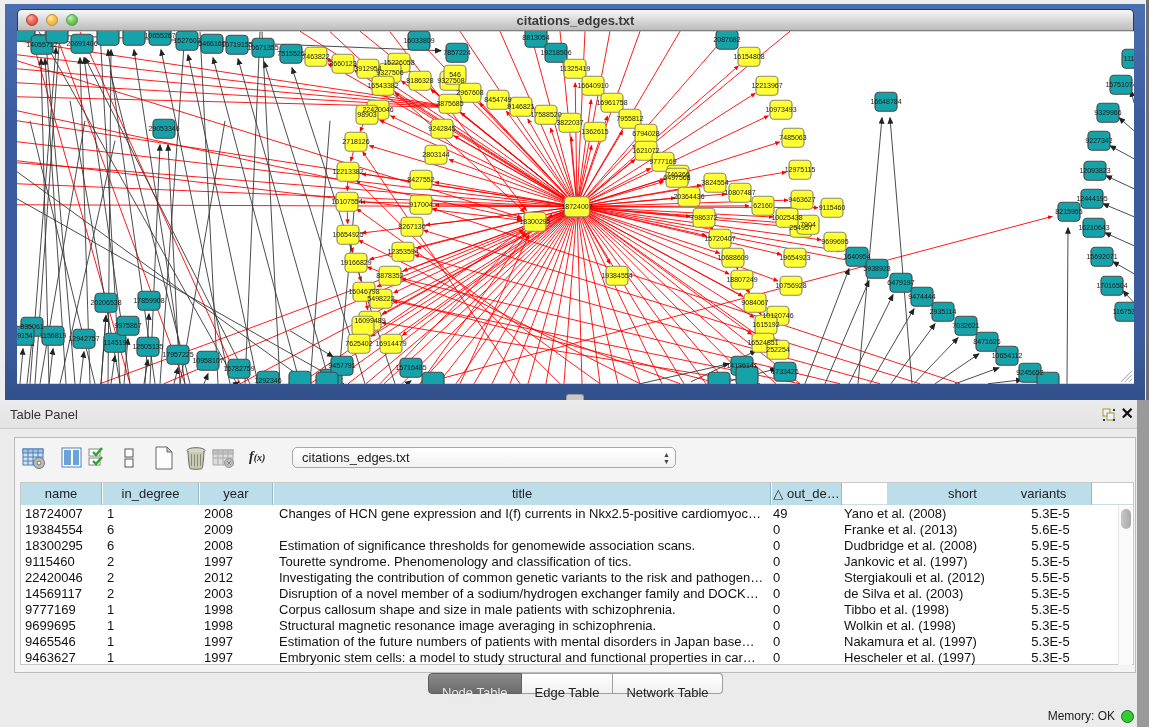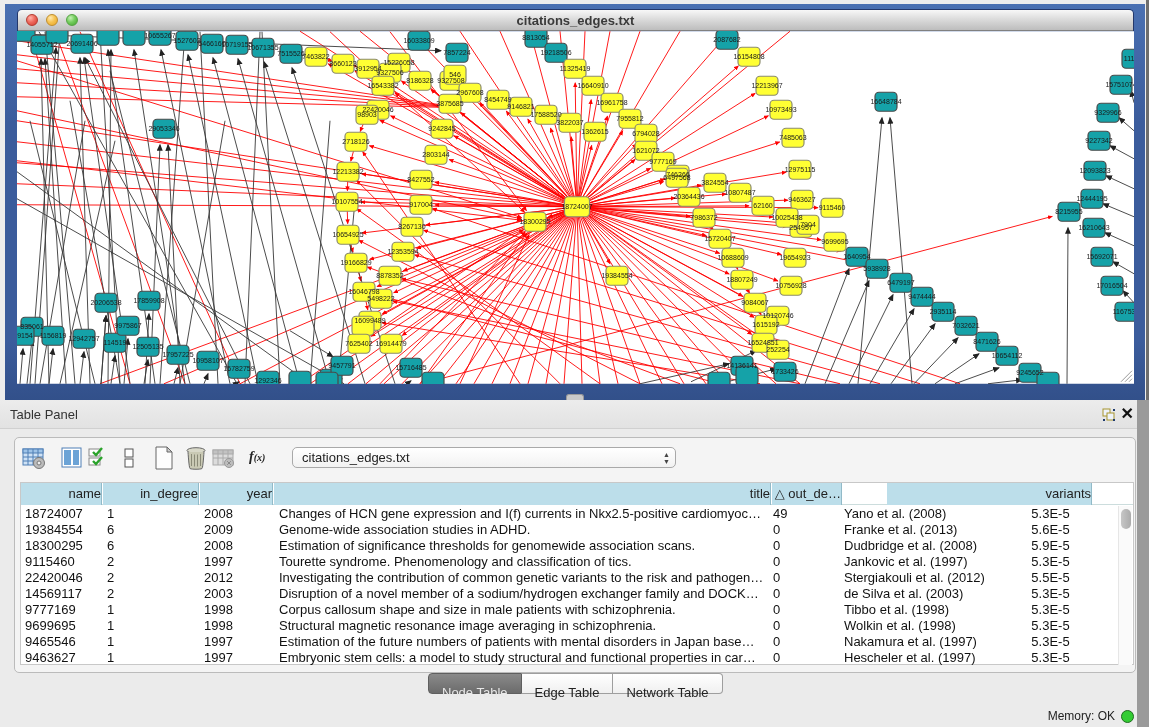--- a/index.html
+++ b/index.html
@@ -13,28 +13,28 @@
 #tlg{left:47.5px;background:radial-gradient(circle at 35% 30%,#c4f0b4,#74cd5e 45%,#45a52e);border:1px solid #55a344}
 #rightstrip{position:absolute;left:1137px;top:400px;width:12px;height:327px;background:#9a9a9a}
 #rightstrip2{position:absolute;left:1146px;top:0;width:3px;height:400px;background:#6e6e6e}
 #topstrip{position:absolute;left:0;top:0;width:1146px;height:4px;background:#ededed}
 #divider{position:absolute;left:566px;top:394px;width:18px;height:8px;background:#c9c9c9;border:1px solid #9a9a9a;border-bottom:none;border-radius:3px 3px 0 0}
 #tp{position:absolute;left:0;top:400px;width:1137px;height:327px;background:#ebebeb}
 #tphead{position:absolute;left:0;top:0;width:100%;height:29px;background:linear-gradient(#ececec,#e2e2e2);border-bottom:1px solid #d0d0d0}
 #tphead .t{position:absolute;left:10px;top:7px;font-size:13px;color:#333}
 #tphead .fl{position:absolute;right:21px;top:8px;width:14px;height:14px}
 #tphead .x{position:absolute;right:3px;top:4px;font-size:16px;font-weight:900;color:#111}
-#inner{position:absolute;left:14px;top:37px;width:1122px;height:236px;background:#f4f4f4;border:1px solid #bbb;border-radius:5px}
+#inner{position:absolute;left:14px;top:37px;width:1122px;height:236px;background:#f4f4f4;border:1px solid #bbb;border-radius:0}
 #toolbar{position:absolute;left:6px;top:7px;height:26px;width:100%}
 .ic{position:absolute;top:1px}
 #dd{position:absolute;left:271px;top:2px;width:384px;height:21px;background:linear-gradient(#ffffff,#f2f2f2);border:1px solid #a9a9a9;border-radius:5px;font-size:13px;color:#222;line-height:19px;padding-left:9px}
 #dd .st{position:absolute;right:5px;top:3px;font-size:7px;color:#444;line-height:7px;text-align:center}
 #tbl{position:absolute;left:5px;top:44px;width:1114px;height:183px;background:#fff;border:1px solid #c8c8c8}
 #thead{position:absolute;left:0;top:0;width:100%;height:22px;background:#fff;border-bottom:1px solid #cdd}
-.th{position:absolute;top:0;height:22px;background:#bcdeea;border-right:1px solid #92bac8;font-size:13px;color:#222;text-align:right;line-height:22px}
+.th{position:absolute;top:0;height:22px;background:#bcdeea;border-right:1px solid #92bac8;font-size:13px;color:#222;text-align:center;line-height:22px}
 #tbody{position:absolute;left:0;top:23px;width:100%}
 .tr{position:relative;height:16px;font-size:13px;color:#111;white-space:nowrap}
 .tr div{position:absolute;top:0;overflow:hidden;line-height:16px}
 .c0{left:4px;width:78px}.c1{left:86px;width:94px}.c2{left:183px;width:70px}
 .c3{left:258px;width:488px}.c4{left:752px;width:70px}.c5{left:823px;width:155px;}.c6{left:982px;width:95px;text-align:center}
 #vsb{position:absolute;right:1px;top:23px;width:14px;height:159px;background:#fafafa;border-left:1px solid #e6e6e6}
 #vsb .th2{position:absolute;left:2px;top:3px;width:10px;height:20px;background:linear-gradient(90deg,#c6c6c6,#ababab);border-radius:5px}
 #tabs{position:absolute;left:428px;top:273px;height:21px;font-size:13px}
 .seg{float:left;height:21px;line-height:20px;padding:9px 13px;background:linear-gradient(#fff,#f0f0f0);border:1px solid #9e9e9e;border-left:none;color:#222}
 .seg.first{border-left:1px solid #9e9e9e;border-radius:4px 0 0 4px}
@@ -669,21 +669,20 @@
               <div class="c2">2008</div>
               <div class="c3">Changes of HCN gene expression and I(f) currents in Nkx2.5-positive cardiomyoc…</div>
               <div class="c4">49</div>
               <div class="c5">Yano et al. (2008)</div>
               <div class="c6">5.3E-5</div>
             </div>
             <div class="tr">
               <div class="c0">19384554</div>
               <div class="c1">6</div>
               <div class="c2">2009</div>
-              <div class="c3">Genome-wide association studies in ADHD.</div>
               <div class="c4">0</div>
               <div class="c5">Franke et al. (2013)</div>
               <div class="c6">5.6E-5</div>
             </div>
             <div class="tr">
               <div class="c0">18300295</div>
               <div class="c1">6</div>
               <div class="c2">2008</div>
               <div class="c3">Estimation of significance thresholds for genomewide association scans.</div>
               <div class="c4">0</div>

